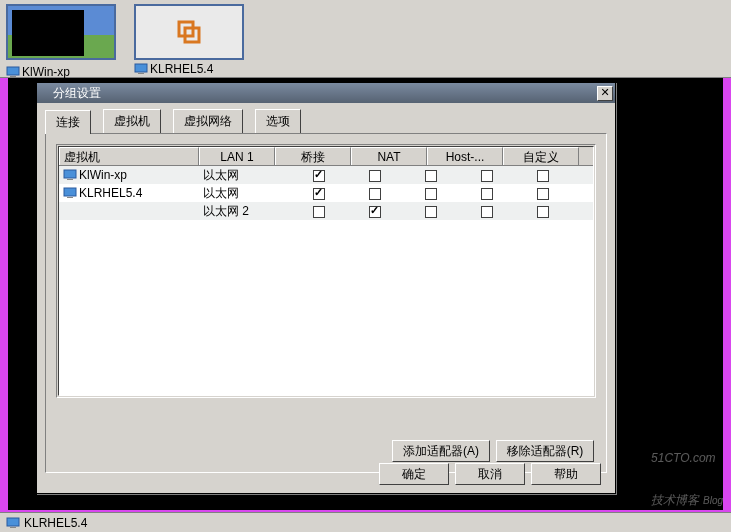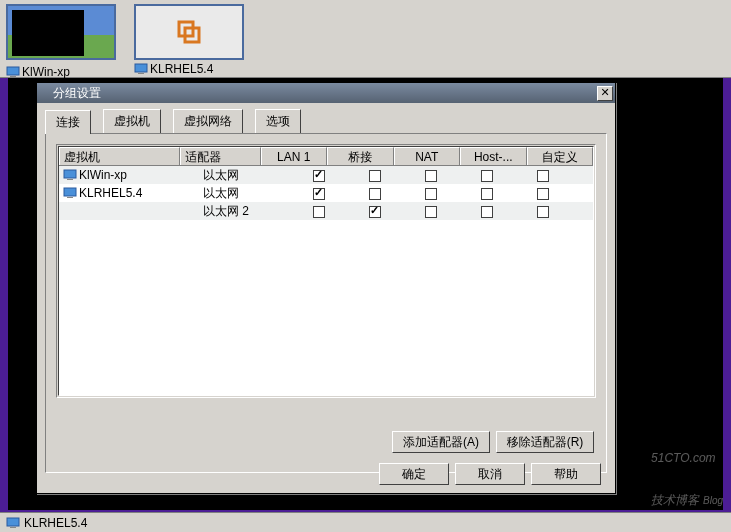--- a/index.html
+++ b/index.html
@@ -1,17 +1,17 @@
 <!DOCTYPE html>
 <html><head>
 <meta charset="utf-8">
 <style>
 * { box-sizing: border-box; margin: 0; padding: 0; font-family: "SimSun", "Microsoft YaHei", sans-serif; font-size: 12px; }
 body { background: #000; width: 731px; height: 532px; overflow: hidden; position: relative; }
-.outer { position: absolute; top: 0; left: 0; right: 0; bottom: 0; background: #4c1d95; padding: 0; }
+.outer { position: absolute; top: 0; left: 0; right: 0; bottom: 0; background: #d946ef; padding: 0; }
 .desktop-strip { background: #d6d3ce; height: 78px; display: flex; align-items: flex-start; padding: 4px 6px; gap: 8px; border-bottom: 1px solid #808080; }
 .vm-tile { width: 120px; text-align: left; }
 .tile-thumb { width: 110px; height: 56px; border: 2px solid #4a6a9e; background: linear-gradient(to bottom, #5b8bd4 0%, #5b8bd4 55%, #6aa84f 55%, #6aa84f 100%); position: relative; display: inline-block; }
 .tile-thumb.win .console { position: absolute; left: 4px; top: 4px; width: 72px; height: 46px; background: #000; }
 .tile-thumb.rhel { background: #eaeaea; display: flex; align-items: center; justify-content: center; }
 .tile-thumb.rhel .vmware-logo { width: 28px; height: 28px; display: flex; align-items: center; justify-content: center; }
 .vm-tile-label { display: flex; align-items: center; gap: 2px; margin-top: 2px; }
 .black-area { background: #000; position: absolute; top: 78px; left: 8px; right: 8px; bottom: 22px; }
 .dialog { position: absolute; left: 36px; top: 82px; width: 580px; height: 412px; background: #d6d3ce; border: 1px solid #000; box-shadow: 1px 1px 0 #808080; }
 .titlebar { height: 20px; background: linear-gradient(to bottom, #7a8aa0, #566272); display: flex; align-items: center; justify-content: space-between; padding: 0 2px 0 16px; color: #fff; }
@@ -29,21 +29,21 @@
 .th.c1 { width: 92px; }
 .th.c2, .th.c3, .th.c4, .th.c5, .th.c6 { width: 76px; text-align: center; }
 .tbody .row { display: flex; height: 18px; align-items: center; }
 .tbody .row.alt { background: #eef0f0; }
 .td { padding: 1px 4px; overflow: hidden; white-space: nowrap; }
 .td.c0 { width: 140px; display: flex; align-items: center; gap: 2px; }
 .td.c1 { width: 92px; }
 .td.c2, .td.c3, .td.c4, .td.c5, .td.c6 { width: 56px; text-align: center; }
 .chk { width: 12px; height: 12px; border: 1px solid #404040; background: #fff; display: inline-block; position: relative; vertical-align: middle; }
 .chk.checked::after { content: "✓"; position: absolute; left: 0; top: -3px; font-size: 11px; font-weight: bold; }
-.btn-row { position: absolute; right: 12px; bottom: 19px; display: flex; gap: 6px; }
+.btn-row { position: absolute; right: 12px; bottom: 10px; display: flex; gap: 6px; }
 .btn { min-width: 98px; height: 22px; background: #d6d3ce; border: 1px solid #fff; border-right-color: #404040; border-bottom-color: #404040; padding: 2px 8px; cursor: pointer; font-size: 12px; text-align: center; }
 .bottom-btns { position: absolute; right: 14px; bottom: 8px; display: flex; gap: 6px; margin-top: 47px; }
 .bottom-btns .btn { min-width: 70px; }
 .statusbar { position: absolute; left: 0; bottom: 0; right: 0; height: 20px; background: #d6d3ce; border-top: 1px solid #808080; display: flex; align-items: center; padding: 0 6px; gap: 4px; }
 .watermark { position: absolute; right: 8px; bottom: 26px; font-family: Arial; font-style: italic; color: rgba(255,255,255,0.35); font-size: 22px; text-align: left; line-height: 1; pointer-events: none; }
 .watermark .sub { font-size: 14px; display: block; margin-top: 26px; }
 svg.small-vm { width: 14px; height: 12px; }
 </style>
 </head>
 <body>
@@ -88,21 +88,20 @@
       <div class="tab active">连接</div>
       <div class="tab inactive">虚拟机</div>
       <div class="tab inactive">虚拟网络</div>
       <div class="tab inactive">选项</div>
     </div>
     <div class="tab-panel">
       <div class="inner-border">
         <div class="table-wrap">
           <div class="thead">
             <div class="th c0">虚拟机</div>
-            <div class="th c1">适配器</div>
             <div class="th c2">LAN 1</div>
             <div class="th c3">桥接</div>
             <div class="th c4">NAT</div>
             <div class="th c5">Host-...</div>
             <div class="th c6">自定义</div>
           </div>
           <div class="tbody" id="tbody">
               <div class="row alt">
                 <div class="td c0">
                   <svg class="small-vm" viewBox="0 0 14 12">

